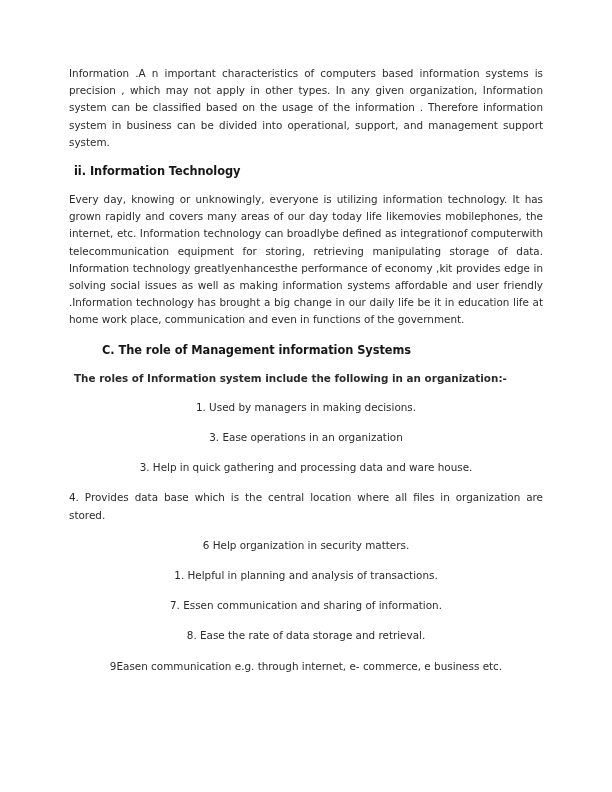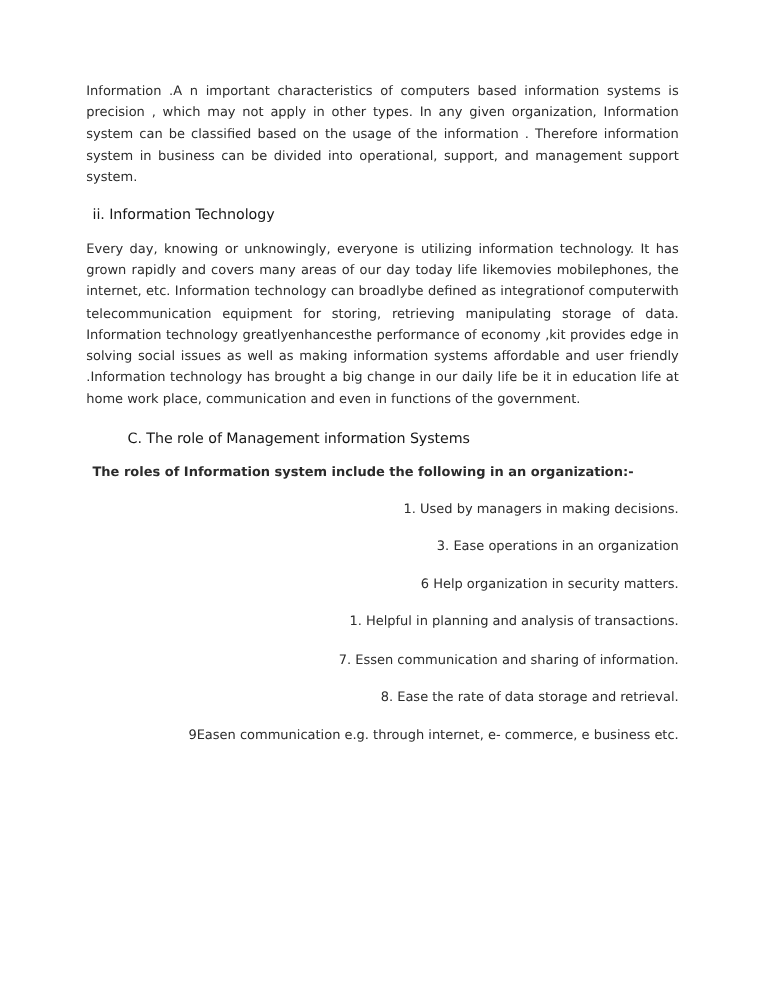--- a/index.html
+++ b/index.html
@@ -29,21 +29,21 @@
     line-height: 17.2px;
     text-align: justify;
     text-justify: inter-word;
     color: #2b2b2b;
   }
   h2.section-head {
     margin: 11px 0 12px 0;
     padding-left: 5px;
     font-size: 11.4px;
     line-height: 16px;
-    font-weight: normal;
+    font-weight: bold;
     color: #161616;
     letter-spacing: -0.05px;
   }
   h2.section-head.flush {
     padding-left: 1px;
     margin-top: 13px;
     margin-left: 32px;
   }
   p.intro-line {
     margin: 0 0 12px 0;
@@ -61,21 +61,21 @@
   }
   ol.roles-list li {
     margin: 0 0 13px 0;
     font-size: 10.4px;
     line-height: 17.2px;
     text-align: justify;
     text-justify: inter-word;
     color: #2b2b2b;
   }
   ol.roles-list li.nowrap-item {
-    text-align: right;
+    text-align: center;
   }
 </style>
 </head>
 <body>
 
 <div class="page">
   <div class="content">
 
     <p class="body-par">Information  .A n important  characteristics of computers  based  information systems is precision   , which   may not apply in other types. In any given organization, Information system can be classified based on the usage of the information . Therefore information system in business can be divided into operational, support, and management support system.</p>
 
@@ -83,20 +83,22 @@
 
     <p class="body-par">Every day, knowing or unknowingly, everyone is utilizing information technology. It has grown rapidly and covers many areas of our day today life likemovies mobilephones, the internet, etc.   Information technology can broadlybe defined as integrationof computerwith telecommunication equipment for storing, retrieving manipulating storage of data. Information technology greatlyenhancesthe performance of economy   ,kit provides edge in solving   social issues   as well as making information systems affordable  and user friendly  .Information technology has  brought a big change  in our daily life  be it  in education life at home work place,  communication  and even  in functions of the government.</p>
 
     <h2 class="section-head flush">C. The role of Management information Systems</h2>
 
     <p class="intro-line">The roles of Information system include the following in an organization:-</p>
 
     <ol class="roles-list">
       <li class="nowrap-item">1. Used by managers in making decisions.</li>
       <li class="nowrap-item">3. Ease operations in an organization</li>
+      <li class="nowrap-item">3. Help in quick gathering and processing data and ware house.</li>
+      <li>4. Provides data base which is the central location where all files in organization are stored.</li>
       <li class="nowrap-item">6 Help organization in security matters.</li>
       <li class="nowrap-item">1. Helpful in planning and analysis of transactions.</li>
       <li class="nowrap-item">7. Essen communication and sharing of information.</li>
       <li class="nowrap-item">8. Ease the rate of data storage and retrieval.</li>
       <li class="nowrap-item">9Easen communication e.g. through internet, e- commerce, e business etc.</li>
     </ol>
 
   </div>
 </div>
 

